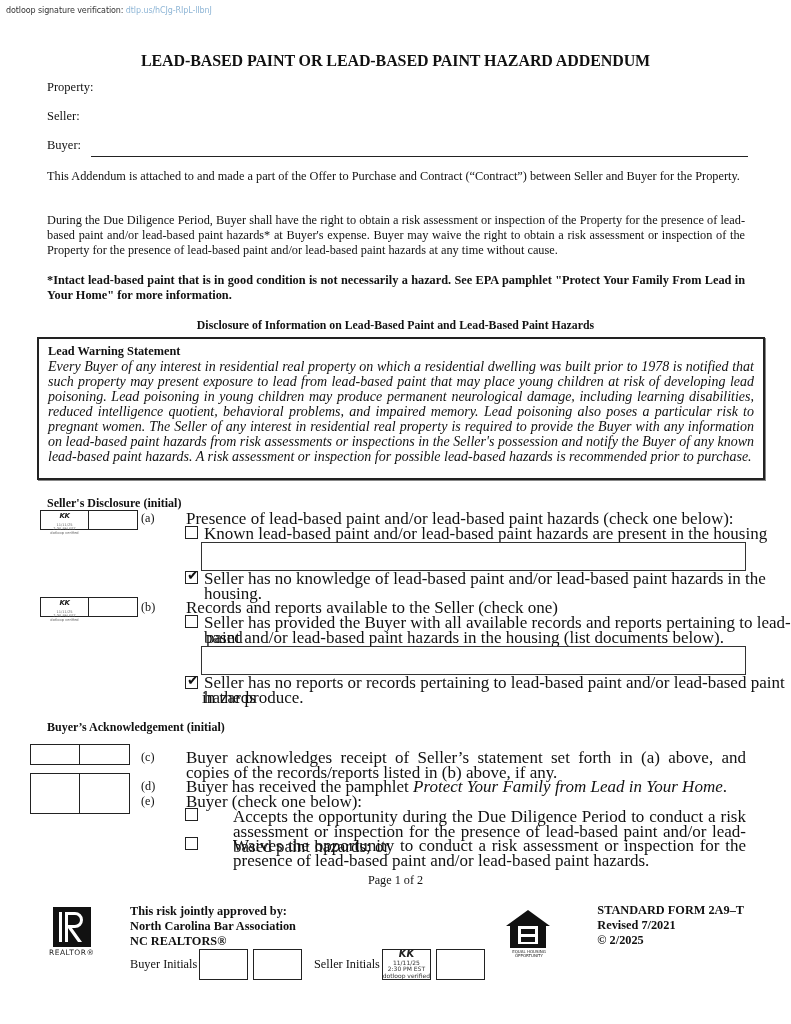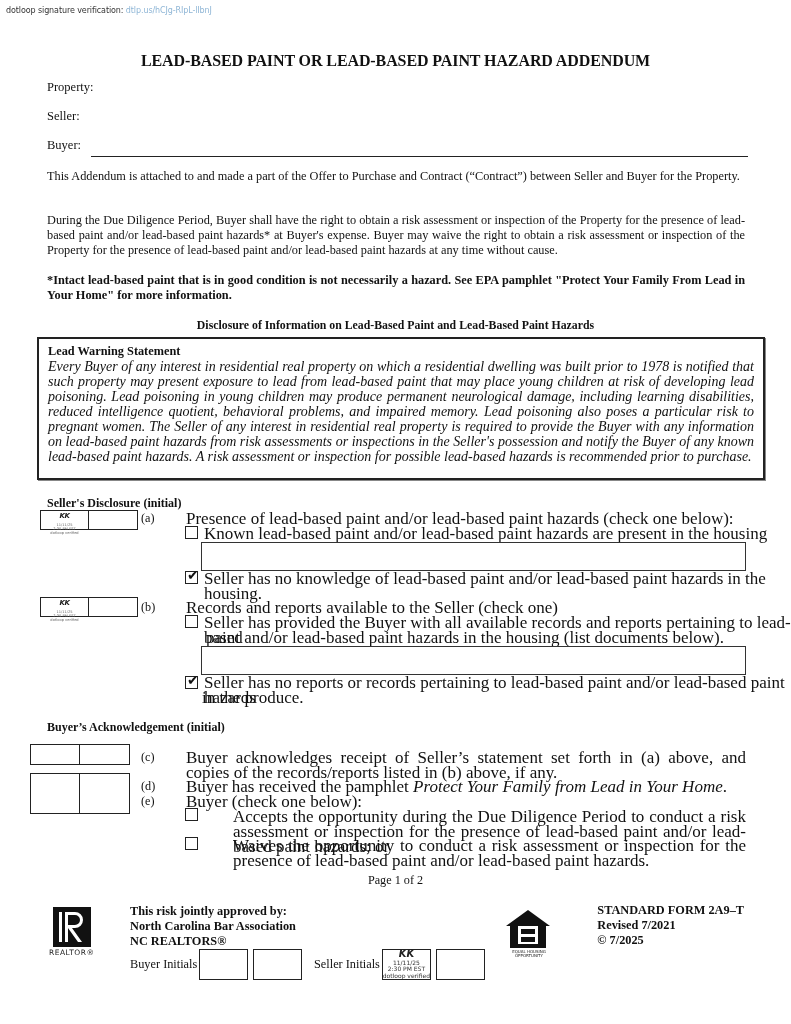--- a/index.html
+++ b/index.html
@@ -209,21 +209,21 @@
     <rect x="14" y="18" width="20" height="18" fill="#fff"></rect>
     <rect x="17" y="21" width="14" height="5" fill="#111"></rect>
     <rect x="17" y="29" width="14" height="5" fill="#111"></rect>
   </svg>
 </div>
 <div class="abs eho-text">EQUAL HOUSING OPPORTUNITY</div>
 
 <div class="abs form-id">
   <div>STANDARD FORM 2A9–T</div>
   <div>Revised 7/2021</div>
-  <div>© 7/2025</div>
+  <div>© 2/2025</div>
 </div>
 
 <div class="abs footer-initials" style="left:130px;">
   <span class="label">Buyer Initials</span>
   <div class="initial-box"></div>
   <div class="initial-box"></div>
 </div>
 <div class="abs footer-initials" style="left:314px;">
   <span class="label">Seller Initials</span>
   <div class="initial-box">

